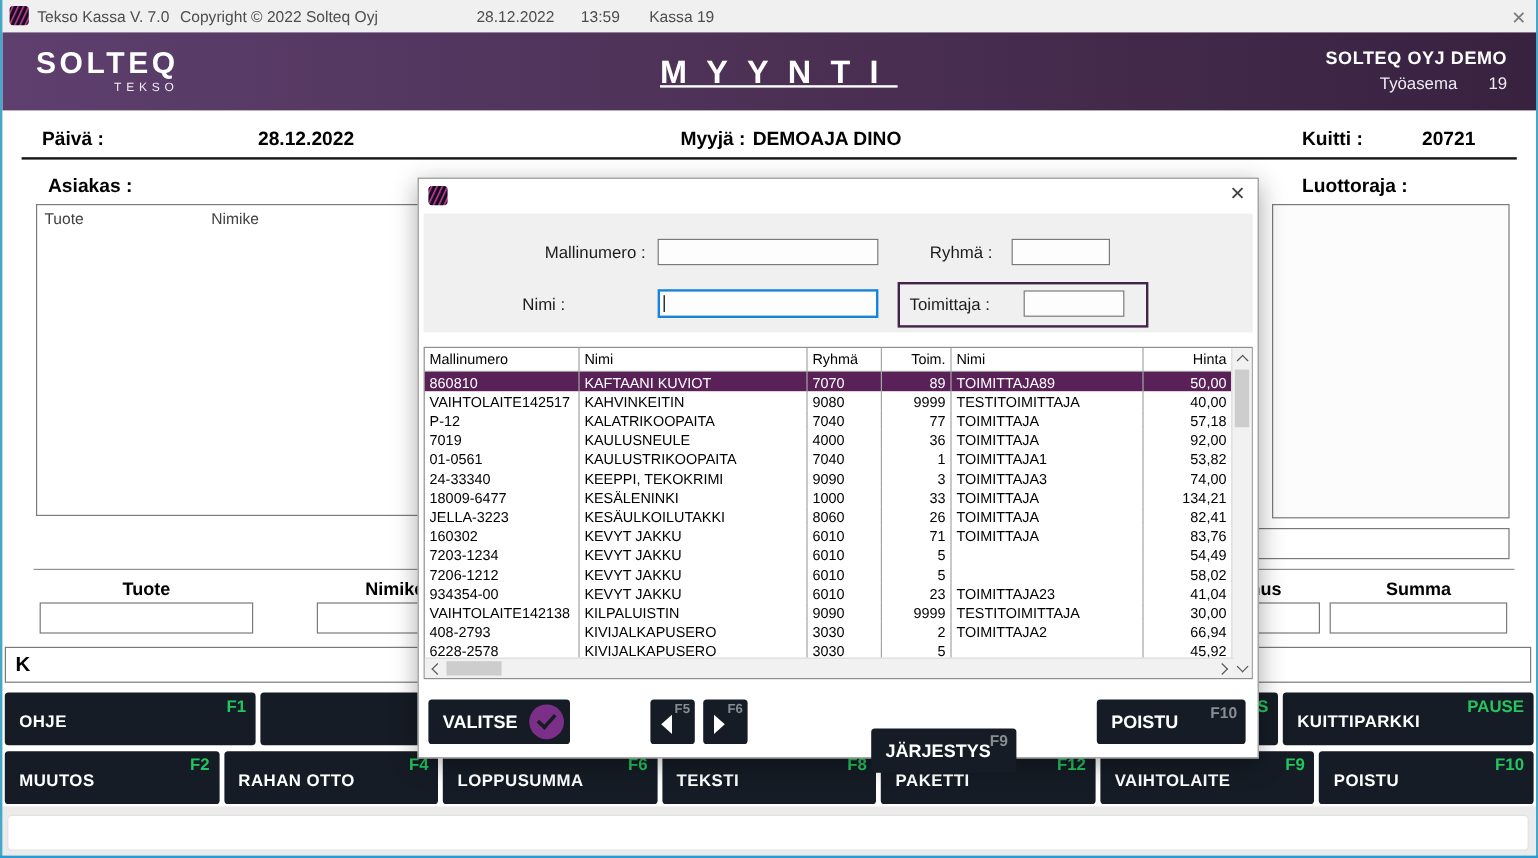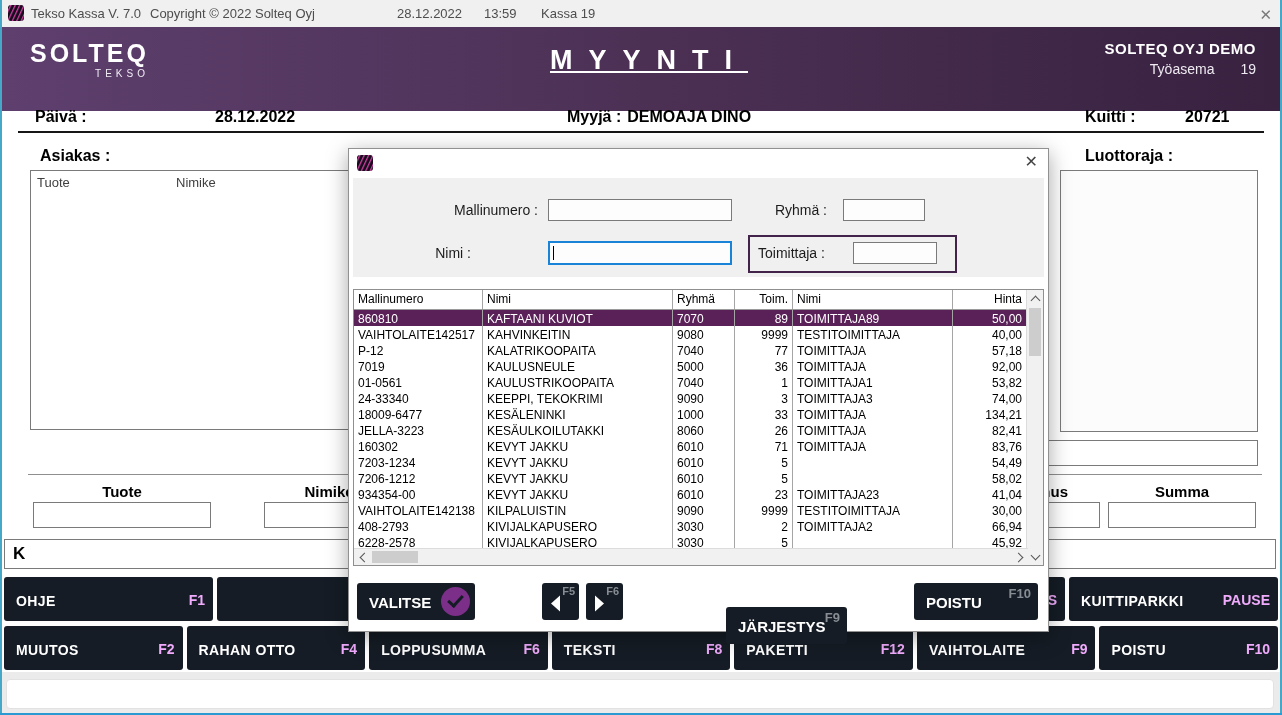--- a/index.html
+++ b/index.html
@@ -9,21 +9,21 @@
   
   #winborder-l{left:0;top:0;width:2px;height:715px;background:#45a8c9;z-index:20;}
   #winborder-r{right:0;top:0;width:2px;height:715px;background:#45a8c9;z-index:20;}
   #winborder-b{left:0;bottom:0;width:1282px;height:2px;background:#2a9ad2;z-index:20;}
   #titlebar{left:0;top:0;width:1282px;height:27px;background:#f0f0f0;color:#4d4d4d;font-size:13px;}
   #titlebar span{position:absolute;top:6px;white-space:nowrap;}
   .stripe-icon{width:16px;height:16px;border-radius:3px;
      background:repeating-linear-gradient(115deg,#160d1e 0px,#160d1e 1.5px,#d13fa0 2.5px,#160d1e 4px);}
   #tb-close{position:absolute;right:10px;top:4px;color:#7a7a7a;font-size:15px;cursor:default;}
   
-  #header{left:2px;top:27px;width:1278px;height:84px;
+  #header{left:2px;top:27px;width:1278px;height:65px;
      background:linear-gradient(90deg,#5e3f6e 0%,#4a2f52 55%,#382240 100%);color:#fff;}
   #logo{left:28px;top:14px;text-align:center;}
   #logo .main{font-size:25px;font-weight:700;letter-spacing:3px;line-height:25px;}
   #logo .sub{font-size:10px;letter-spacing:4px;text-align:right;margin-top:2px;color:#f0ecf4;}
   #screen-title{left:50%;top:18px;transform:translateX(-50%);font-size:27px;font-weight:700;
      letter-spacing:16px;padding-left:16px;white-space:nowrap;text-decoration:underline;}
   #store-block{right:24px;top:13px;text-align:right;}
   #store-block .store{font-size:15px;font-weight:700;letter-spacing:.5px;}
   #store-block .ws{font-size:14px;margin-top:4px;color:#efeaf2;}
   #store-block .ws b{font-weight:400;margin-left:26px;}
@@ -49,21 +49,21 @@
   #in-alennus{left:980px;top:502px;width:120px;height:26px;}
   #eh-summa{left:1108px;top:483px;width:148px;} #in-summa{left:1108px;top:502px;width:148px;height:26px;}
   #kbar{left:4px;top:539px;width:1272px;height:30px;}
   #kbar span{position:absolute;left:8px;top:4px;font-weight:700;font-size:17px;}
   
   .fkrow{left:2px;width:1278px;height:44px;display:flex;gap:4px;padding:0 2px;box-sizing:border-box;}
   #fkrow1{top:577px;} #fkrow2{top:626px;}
   .fkbtn{flex:1;background:#151c25;border-radius:3px;position:relative;}
   .fklabel{position:absolute;left:12px;top:55%;transform:translateY(-50%);color:#fff;
      font-weight:700;font-size:14px;letter-spacing:.4px;white-space:nowrap;}
-  .fkkey{position:absolute;right:8px;top:3px;color:#f0abfc;font-weight:700;font-size:14px;margin-top:12px;}
+  .fkkey{position:absolute;right:8px;top:3px;color:#22c55e;font-weight:700;font-size:14px;}
   #bottom-strip{left:2px;top:672px;width:1278px;height:41px;background:#ebebeb;}
   #bottom-bar{left:6px;top:679px;width:1268px;height:30px;background:#fff;border-radius:4px;border:1px solid #e2e2e2;box-sizing:border-box;}
   
   #dialog{left:348px;top:148px;width:701px;height:484px;background:#fff;border:1px solid #919191;
      box-shadow:0 5px 20px rgba(0,0,0,.35);z-index:10;box-sizing:border-box;}
   #dlg-icon{left:8px;top:6px;}
   #dlg-close{right:10px;top:3px;position:absolute;color:#444;font-size:16px;}
   #dlg-panel{left:4px;top:29px;width:691px;height:99px;background:#f0f0f0;}
   .flab{position:absolute;font-size:14px;color:#1c1c1c;text-align:right;white-space:nowrap;}
   #lab-malli{left:59px;top:53px;width:130px;} #lab-ryhma{left:398px;top:53px;width:80px;}
@@ -287,21 +287,21 @@
           <div class="cell c0">P-12</div>
           <div class="cell c1">KALATRIKOOPAITA</div>
           <div class="cell c2">7040</div>
           <div class="cell c3 r">77</div>
           <div class="cell c4">TOIMITTAJA</div>
           <div class="cell c5 r">57,18</div>
         </div>
         <div class="trow">
           <div class="cell c0">7019</div>
           <div class="cell c1">KAULUSNEULE</div>
-          <div class="cell c2">5000</div>
+          <div class="cell c2">4000</div>
           <div class="cell c3 r">36</div>
           <div class="cell c4">TOIMITTAJA</div>
           <div class="cell c5 r">92,00</div>
         </div>
         <div class="trow">
           <div class="cell c0">01-0561</div>
           <div class="cell c1">KAULUSTRIKOOPAITA</div>
           <div class="cell c2">7040</div>
           <div class="cell c3 r">1</div>
           <div class="cell c4">TOIMITTAJA1</div>

